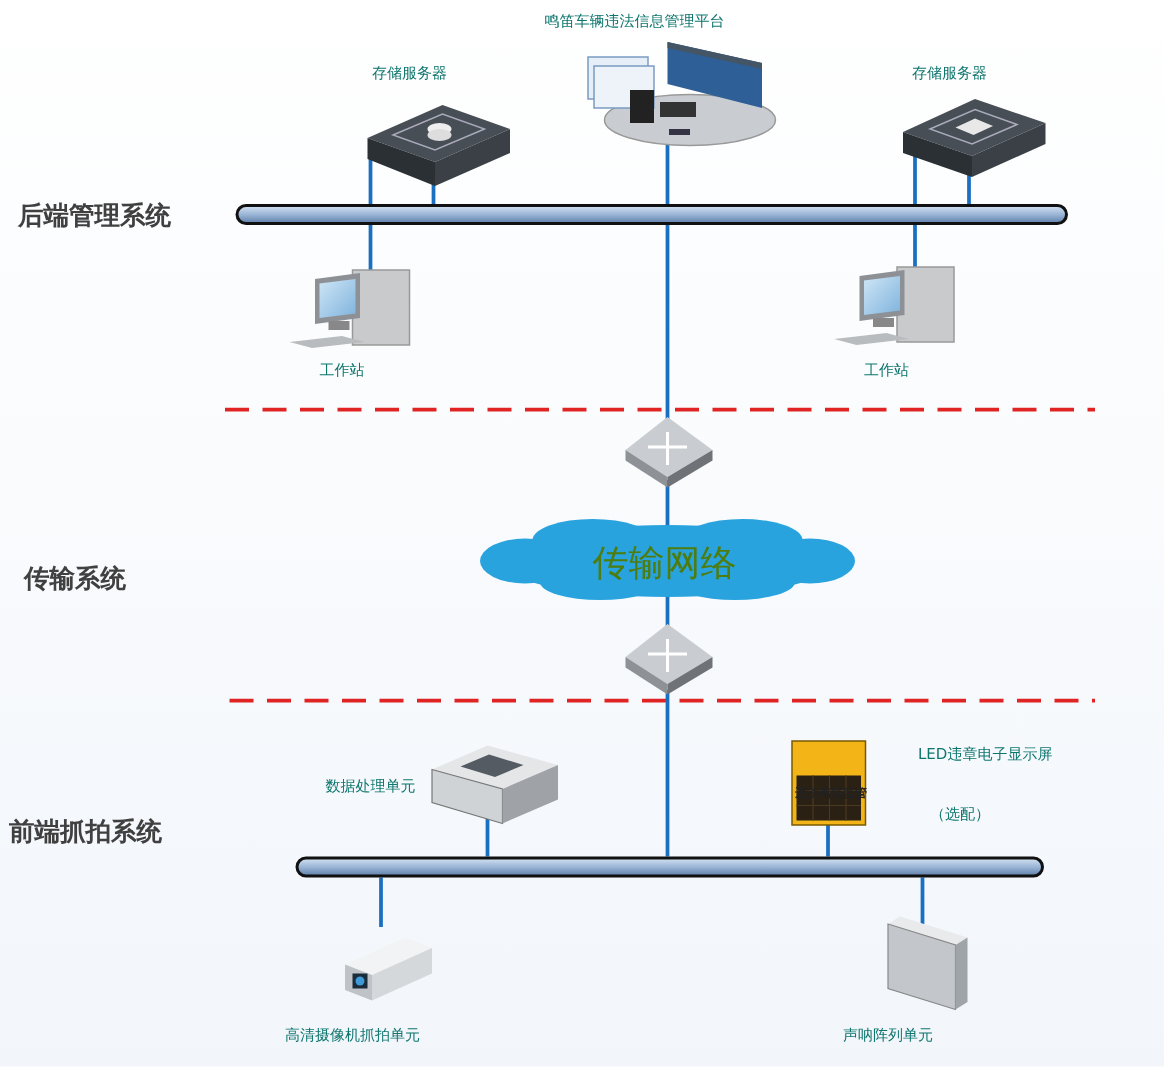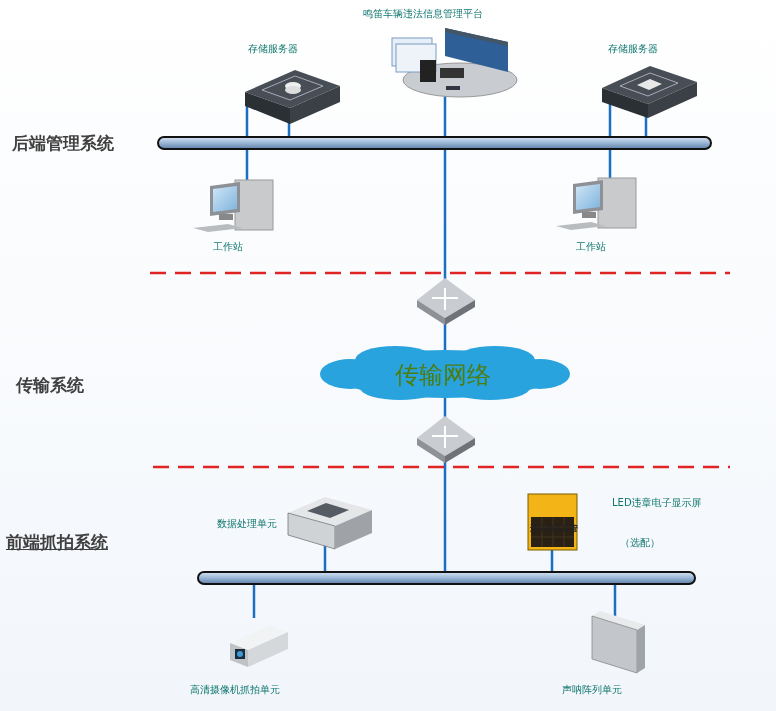--- a/index.html
+++ b/index.html
@@ -149,21 +149,21 @@
 
   <g>
     <polygon points="592,616 600,611 645,625 637,630" fill="#e8eaec"></polygon>
     <polygon points="592,616 637,630 637,673 592,659" fill="#c3c7cc" stroke="#888" stroke-width="0.8"></polygon>
     <polygon points="637,630 645,625 645,668 637,673" fill="#9fa4a9"></polygon>
   </g>
 </svg>
 
 <div class="abs section" style="left:12px;top:132px;">后端管理系统</div>
 <div class="abs section" style="left:16px;top:374px;">传输系统</div>
-<div class="abs section" style="left:6px;top:531px;text-decoration:underline;">前端抓拍系统</div>
+<div class="abs section" style="left:6px;top:543px;">前端抓拍系统</div>
 
 <div class="abs label" style="left:363px;top:7px;">鸣笛车辆违法信息管理平台</div>
 <div class="abs label" style="left:248px;top:42px;">存储服务器</div>
 <div class="abs label" style="left:608px;top:42px;">存储服务器</div>
 <div class="abs label" style="left:213px;top:240px;">工作站</div>
 <div class="abs label" style="left:576px;top:240px;">工作站</div>
 
 <div class="abs cloud-text" style="left:395px;top:359px;">传输网络</div>
 
 <div class="abs label" style="left:180px;top:517px;margin-left:37px;">数据处理单元</div>

